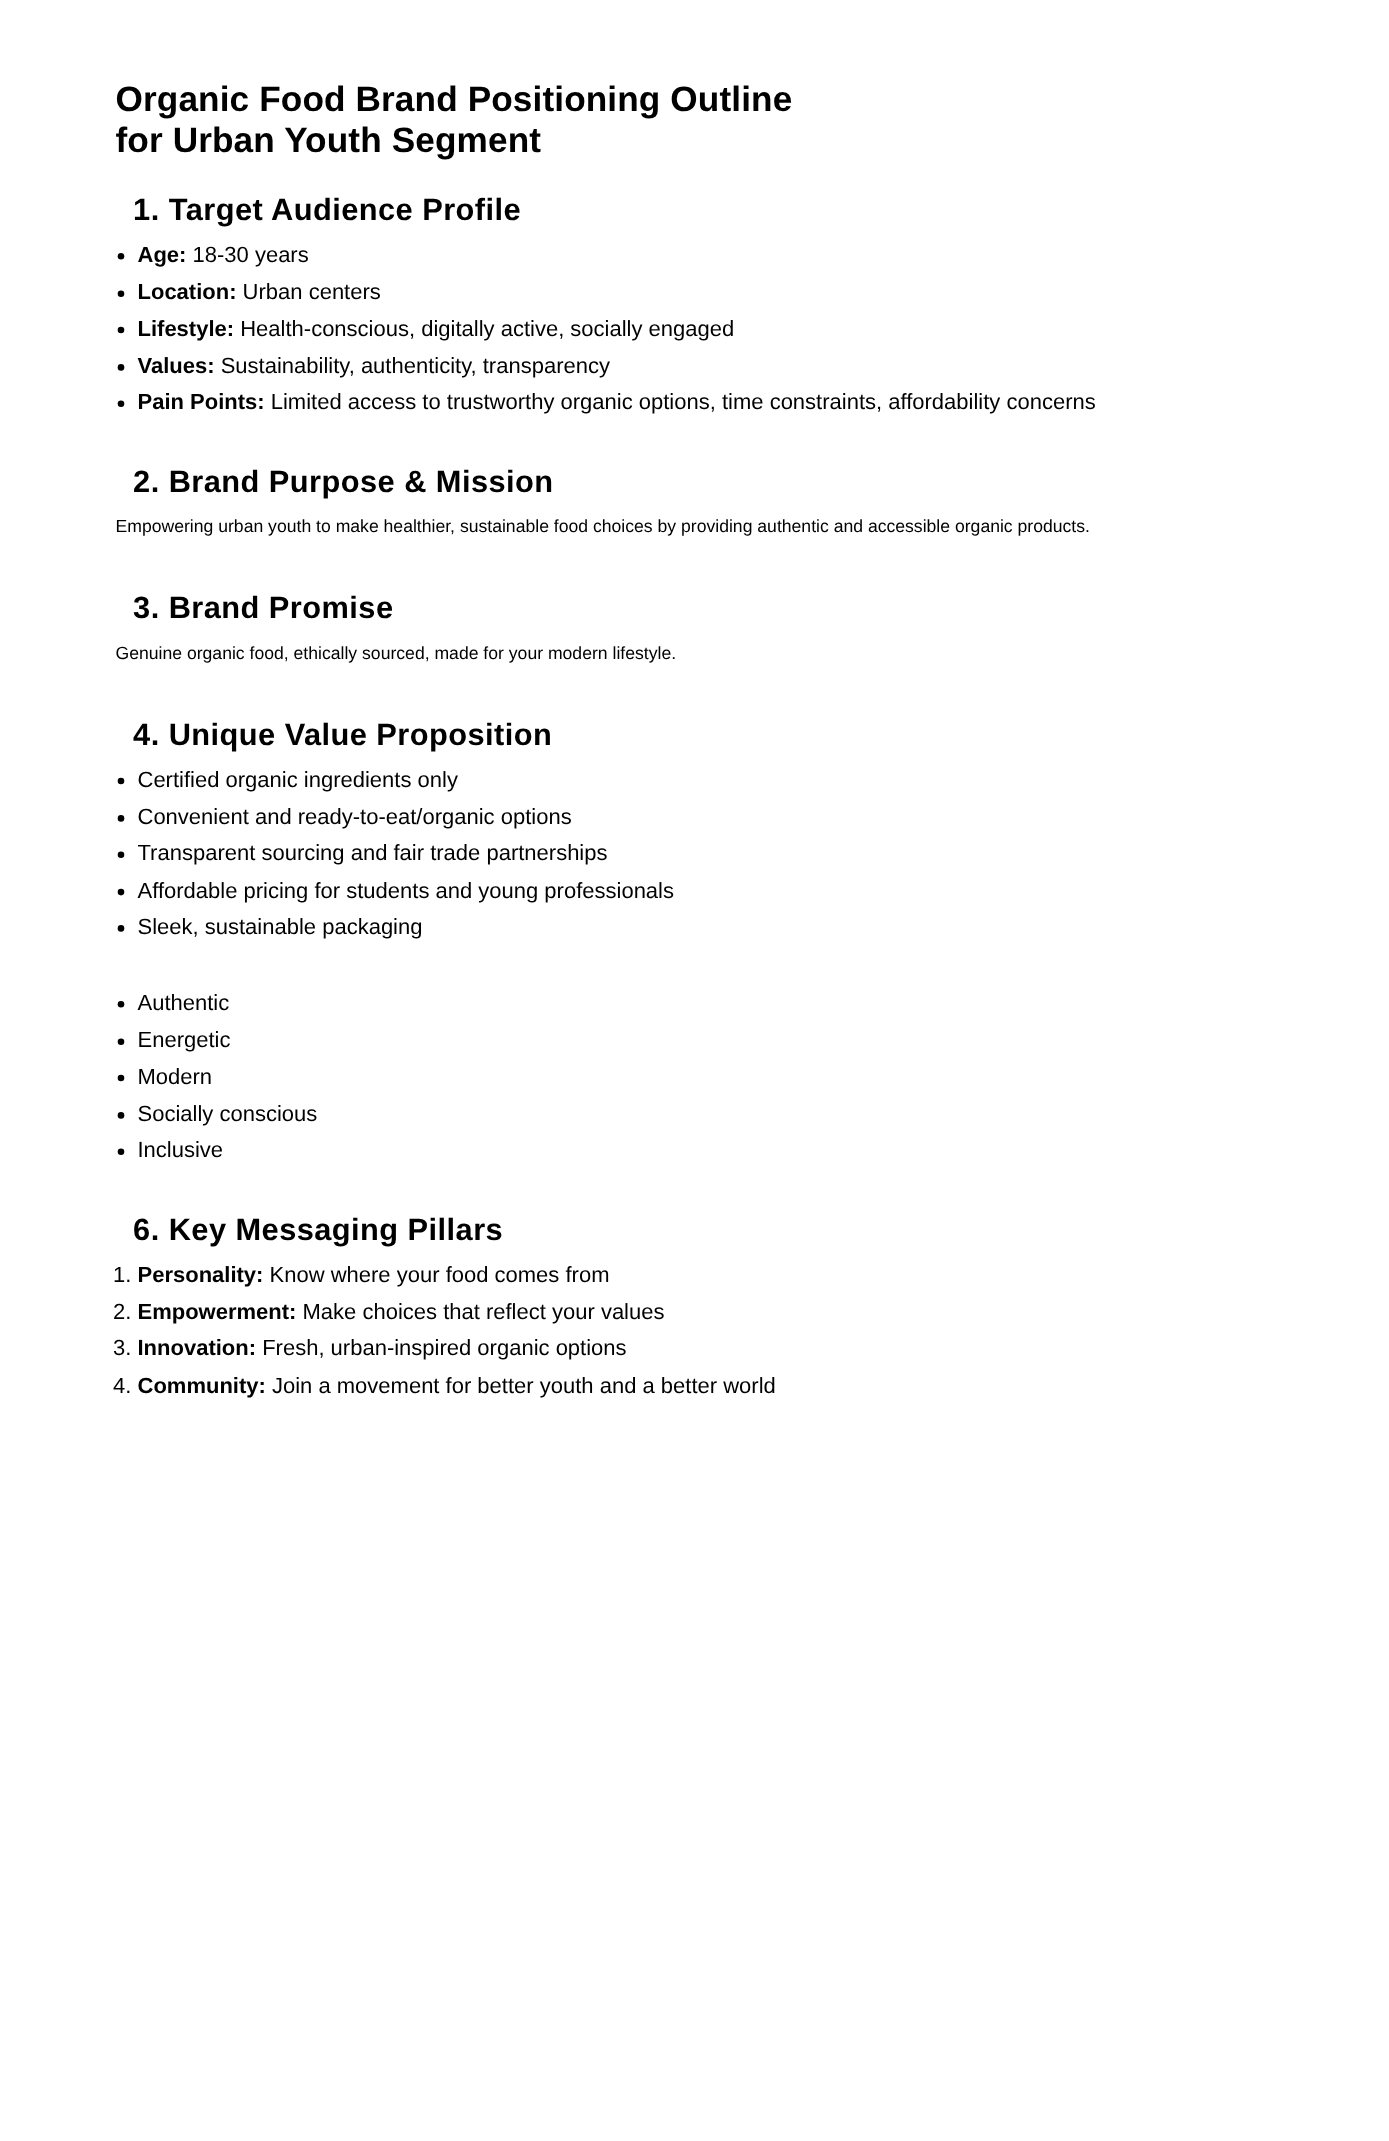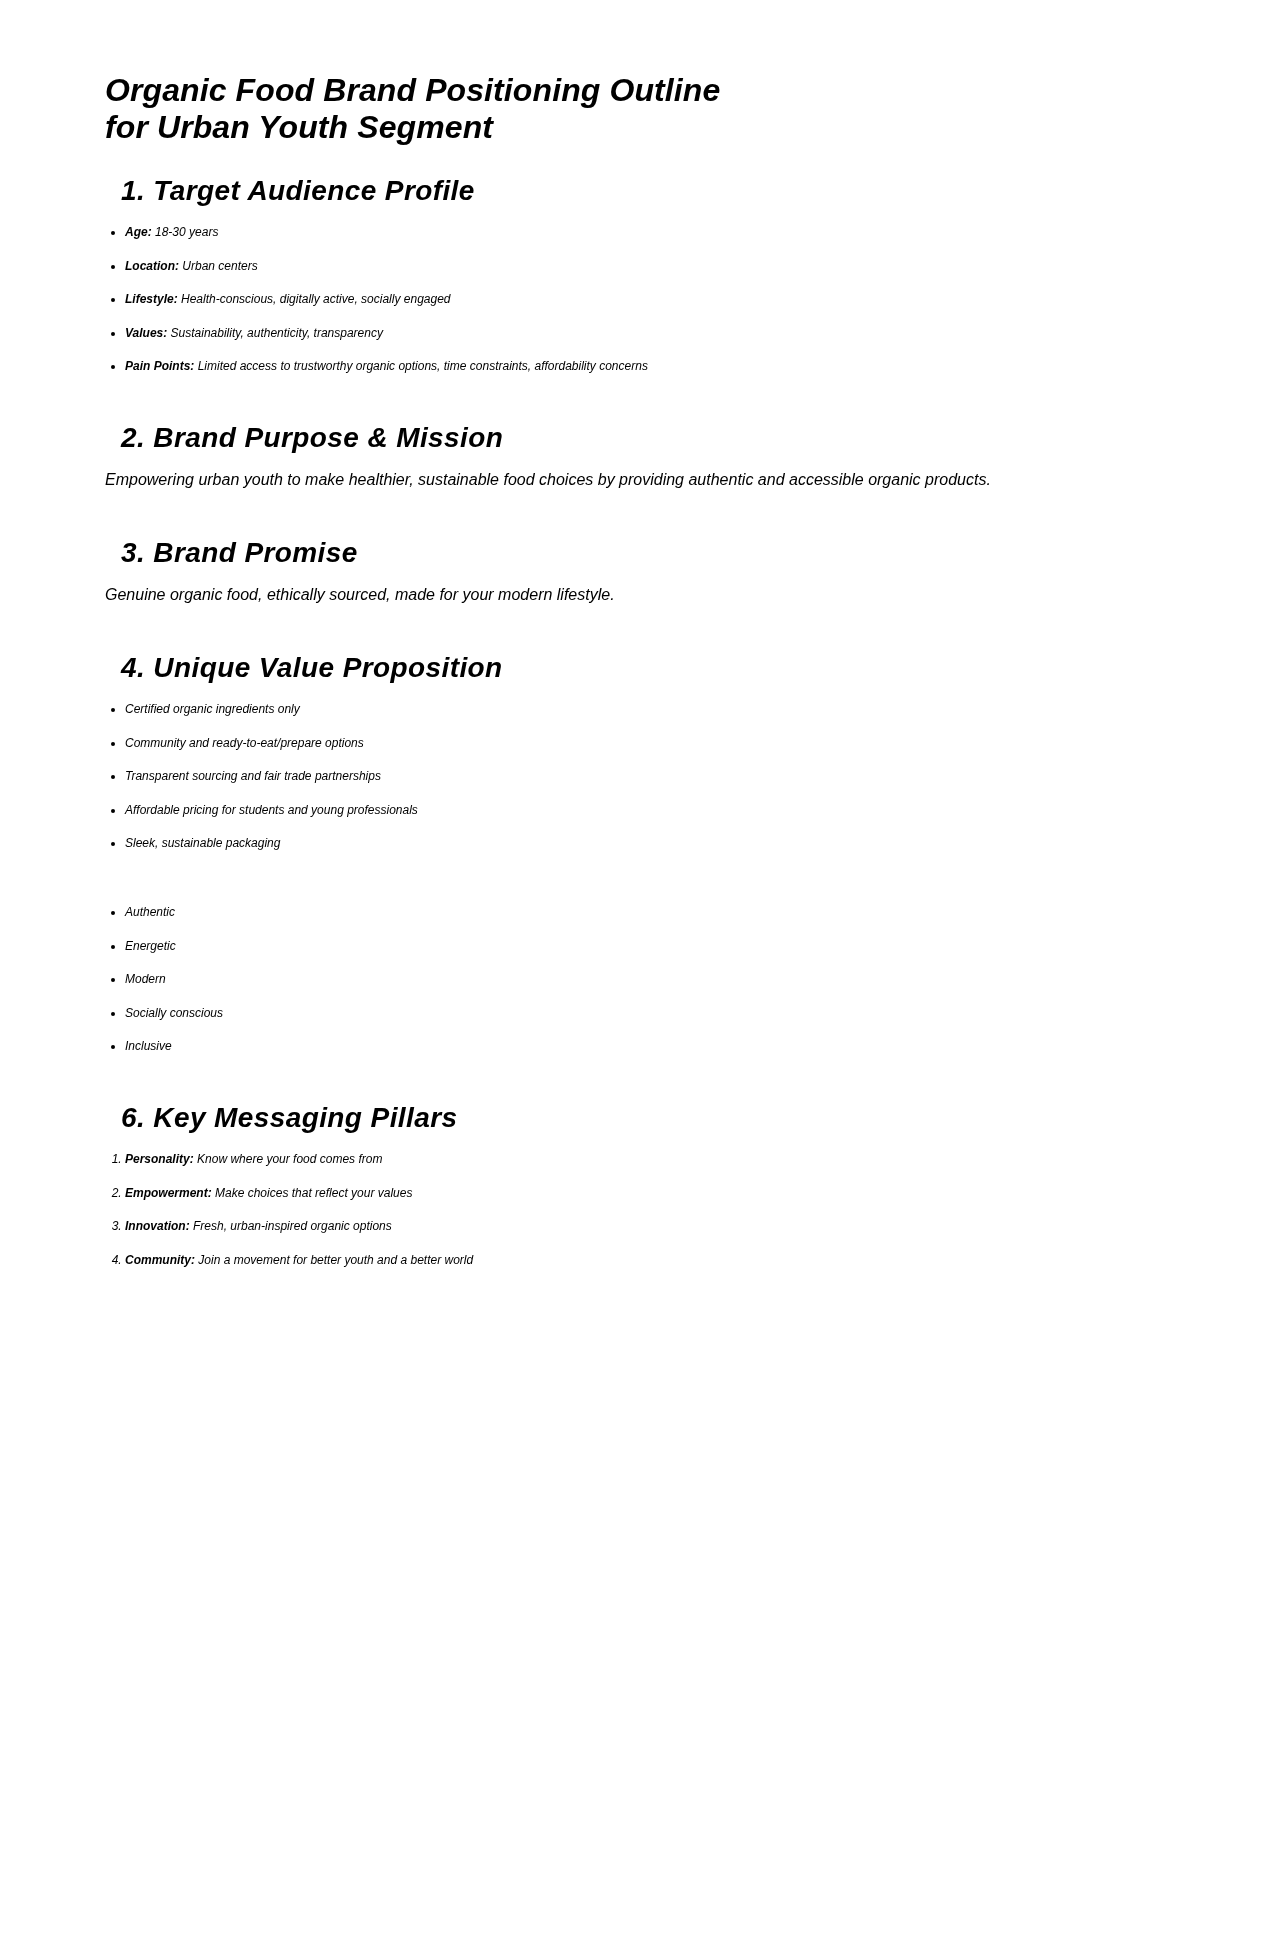--- a/index.html
+++ b/index.html
@@ -11,21 +11,20 @@
       width: 1263px;
       height: 1946px;
       font-family: "Liberation Sans", sans-serif;
       color: #000000;
       font-size: 16px;
     }
     .page {
       padding: 72px 0 0 105px;
       width: 1050px;
       box-sizing: content-box;
-      font-style: italic;
     }
     h1 {
       font-family: "Liberation Sans", sans-serif;
       font-weight: bold;
       font-size: 32px;
       line-height: 37px;
       margin: 0 0 33px 0;
       width: 660px;
       letter-spacing: 0.1px;
     }
@@ -38,21 +37,21 @@
       letter-spacing: 0.4px;
     }
     .section { margin-bottom: 36px; }
     ul, ol {
       margin: 0;
       padding: 0 0 0 20px;
     }
     ul { list-style: disc; }
     ol { list-style: decimal; padding-left: 20px; }
     li {
-      font-size: 12px;
+      font-size: 20px;
       line-height: 19px;
       margin-bottom: 14.5px;
     }
     li:last-child { margin-bottom: 0; }
     .label { font-weight: bold; }
     p {
       margin: 0;
       font-size: 16px;
       line-height: 19px;
     }
@@ -85,21 +84,21 @@
 
   <div class="section" style="margin-top:52px;">
     <h2>3. Brand Promise</h2>
     <p>Genuine organic food, ethically sourced, made for your modern lifestyle.</p>
   </div>
 
   <div class="section" style="margin-top:52px;">
     <h2>4. Unique Value Proposition</h2>
     <ul>
       <li>Certified organic ingredients only</li>
-      <li>Community and ready-to-eat/prepare options</li>
+      <li>Convenient and ready-to-eat/organic options</li>
       <li>Transparent sourcing and fair trade partnerships</li>
       <li>Affordable pricing for students and young professionals</li>
       <li>Sleek, sustainable packaging</li>
     </ul>
   </div>
 
   <div class="section" style="margin-top:50px;">
     <ul>
       <li>Authentic</li>
       <li>Energetic</li>

